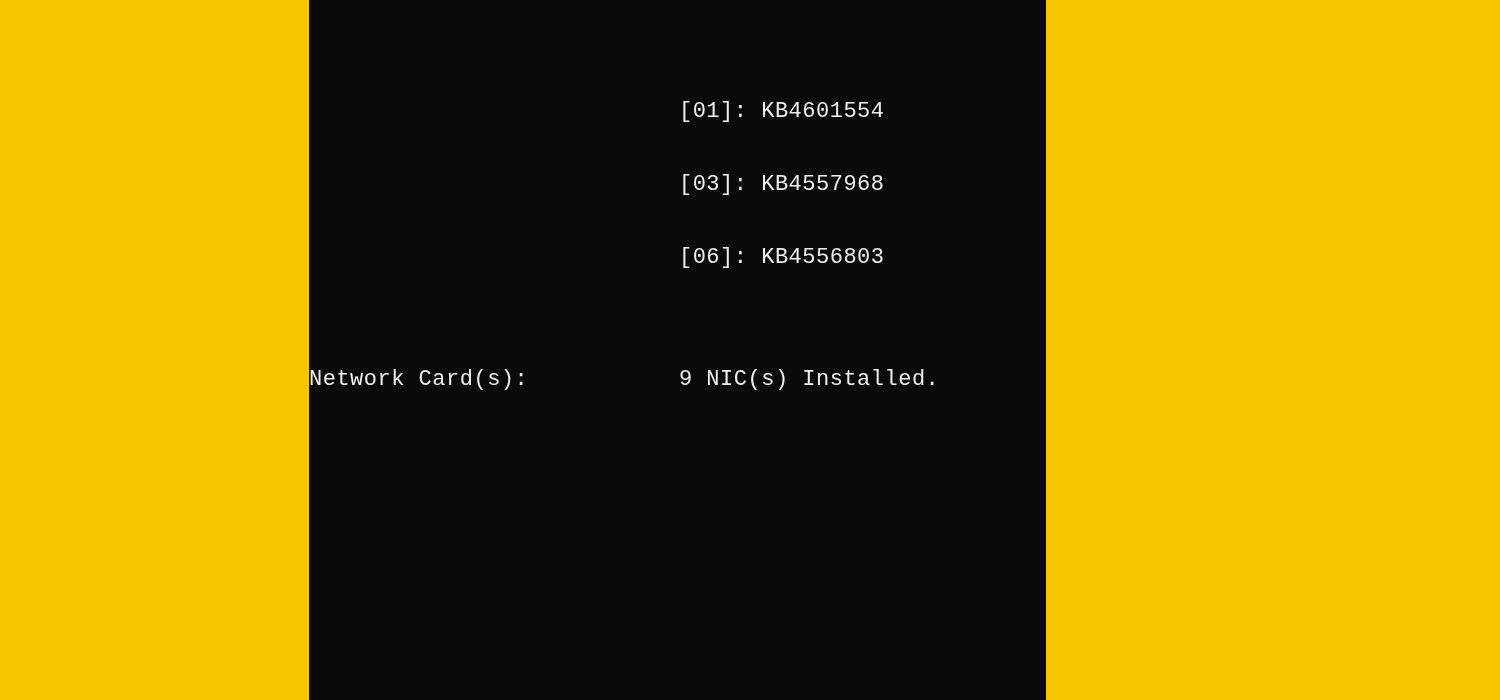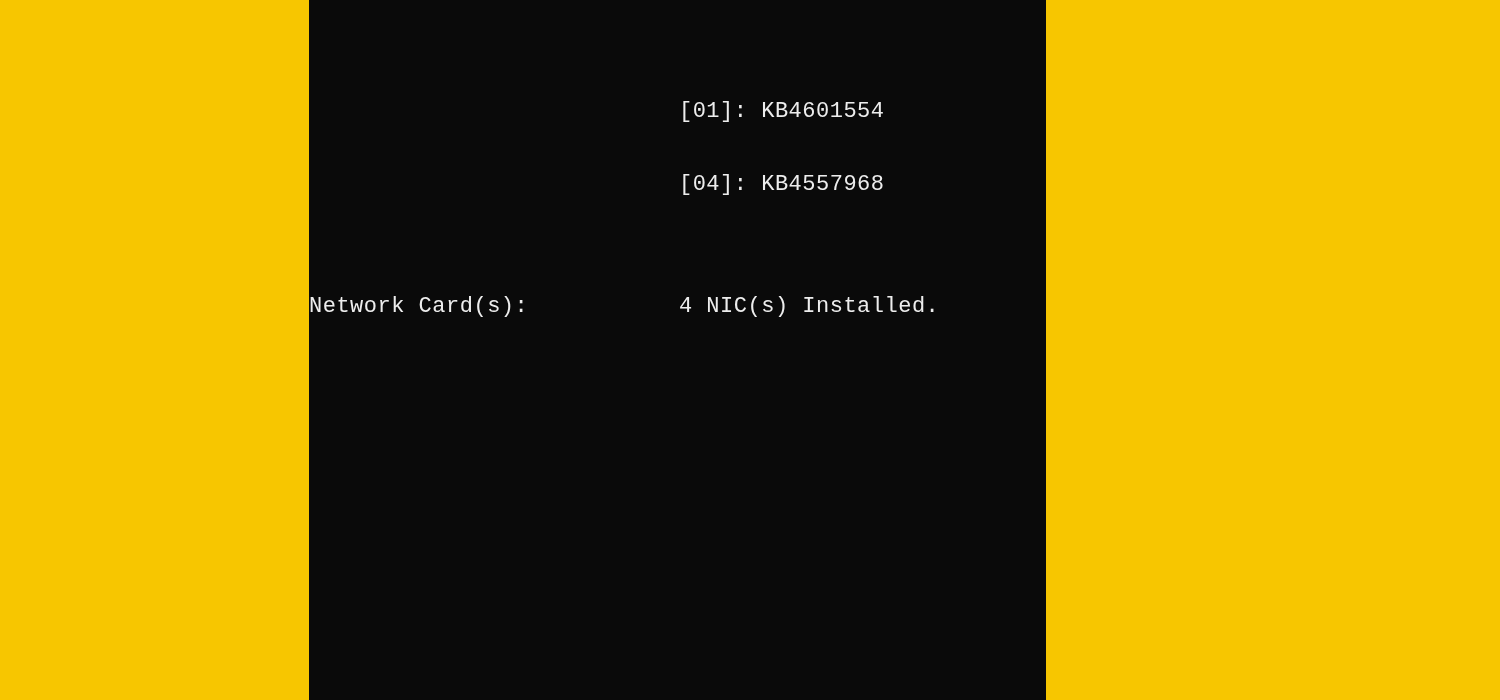--- a/index.html
+++ b/index.html
@@ -38,24 +38,25 @@
   }
 </style>
 </head>
 <body>
 
 <div class="stage">
   <div class="terminal">
 
     
     <span class="line"><span>                           </span><span>[01]</span>: <span>KB4601554</span></span>
-    <span class="line"><span>                           </span><span>[04]</span>: <span>KB4557968</span></span>
+    <span class="line"><span>                           </span><span>[03]</span>: <span>KB4557968</span></span>
+    <span class="line"><span>                           </span><span>[06]</span>: <span>KB4556803</span></span>
 
     
-    <span class="line"><span>Network Card(s):</span><span>          </span> <span>4 NIC(s) Installed.</span></span>
+    <span class="line"><span>Network Card(s):</span><span>          </span> <span>9 NIC(s) Installed.</span></span>
 
     
     
     
     
     
     
     
     
 

